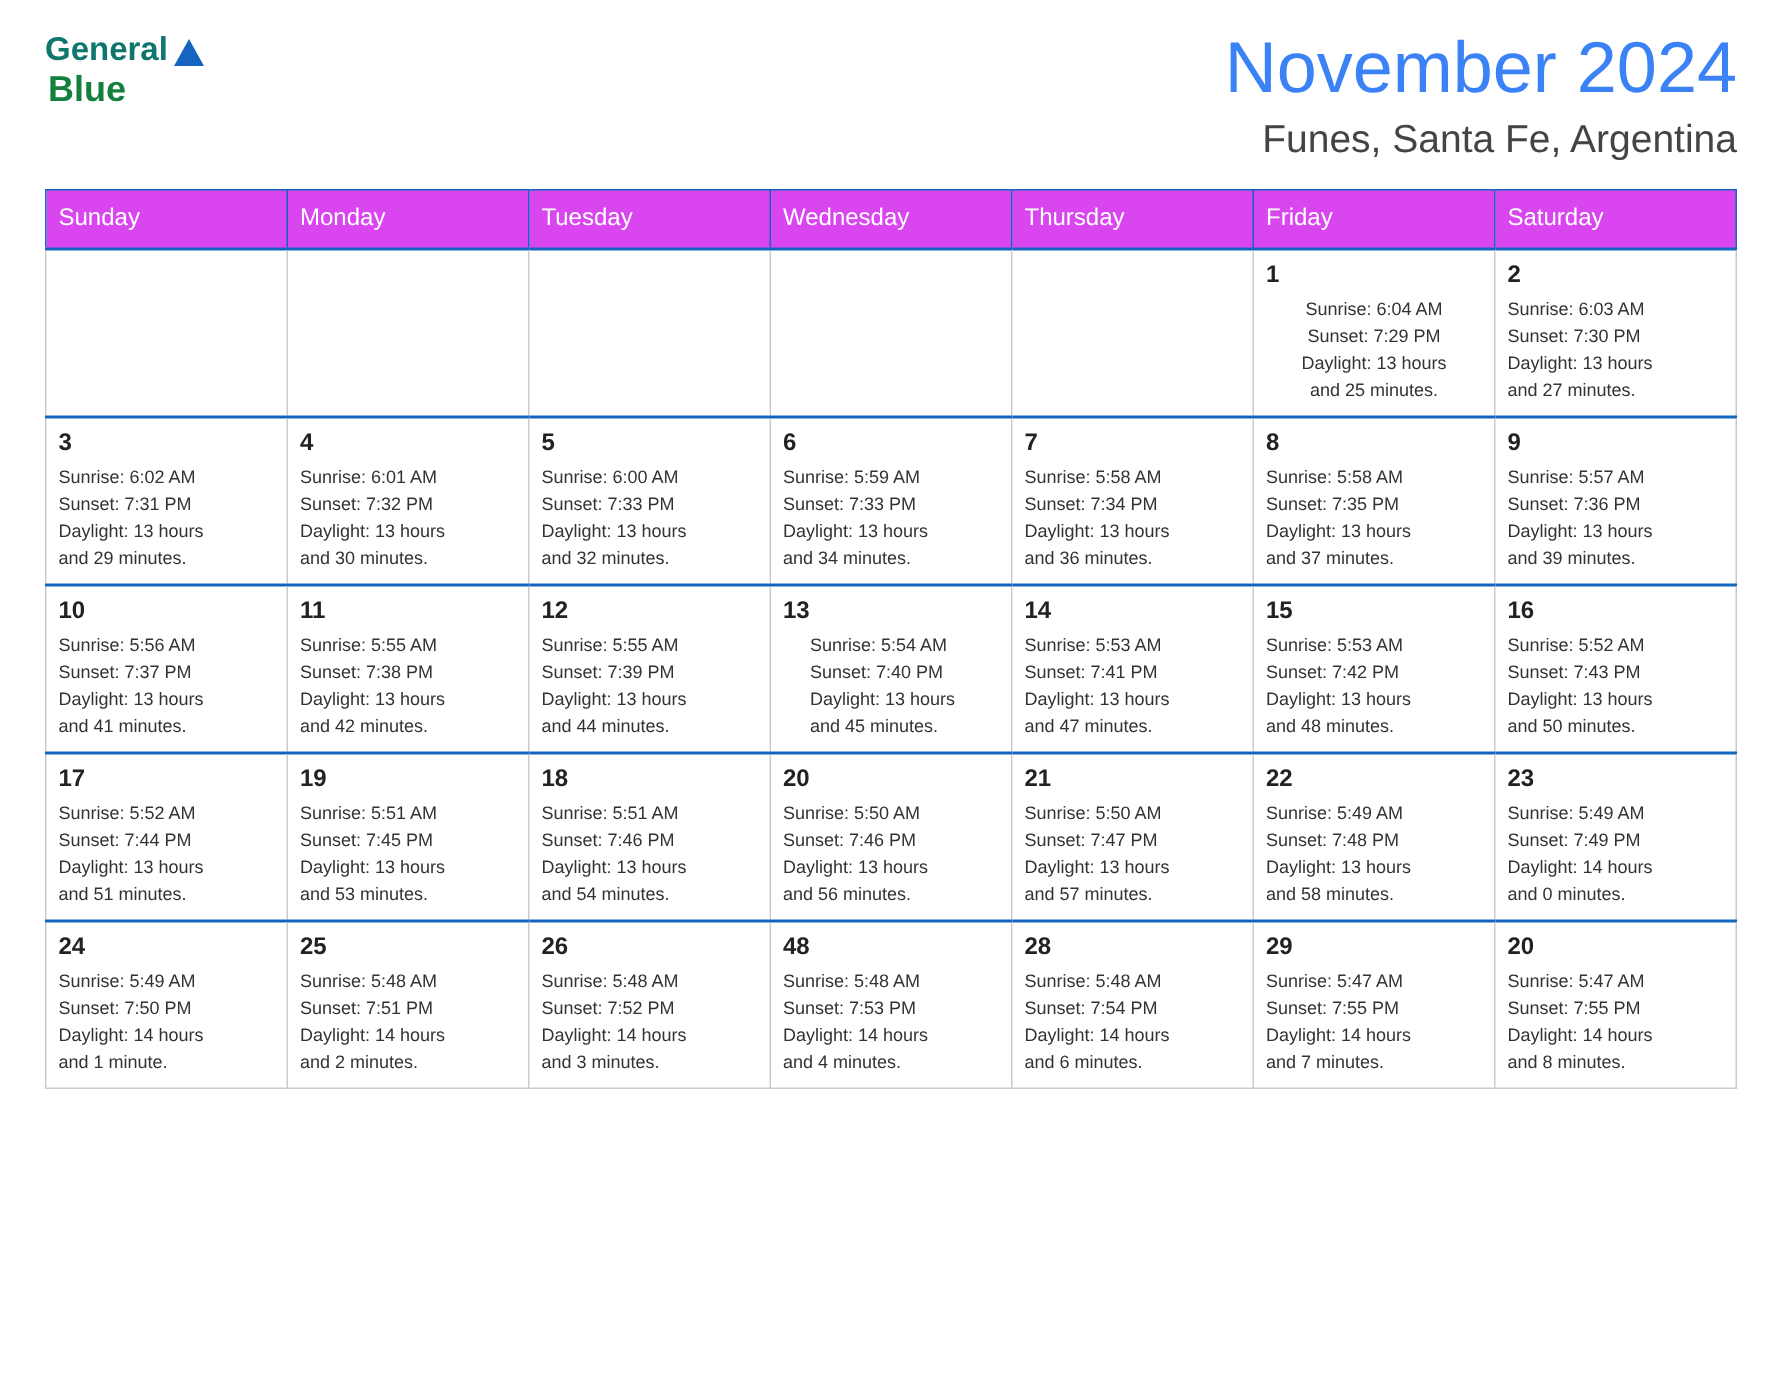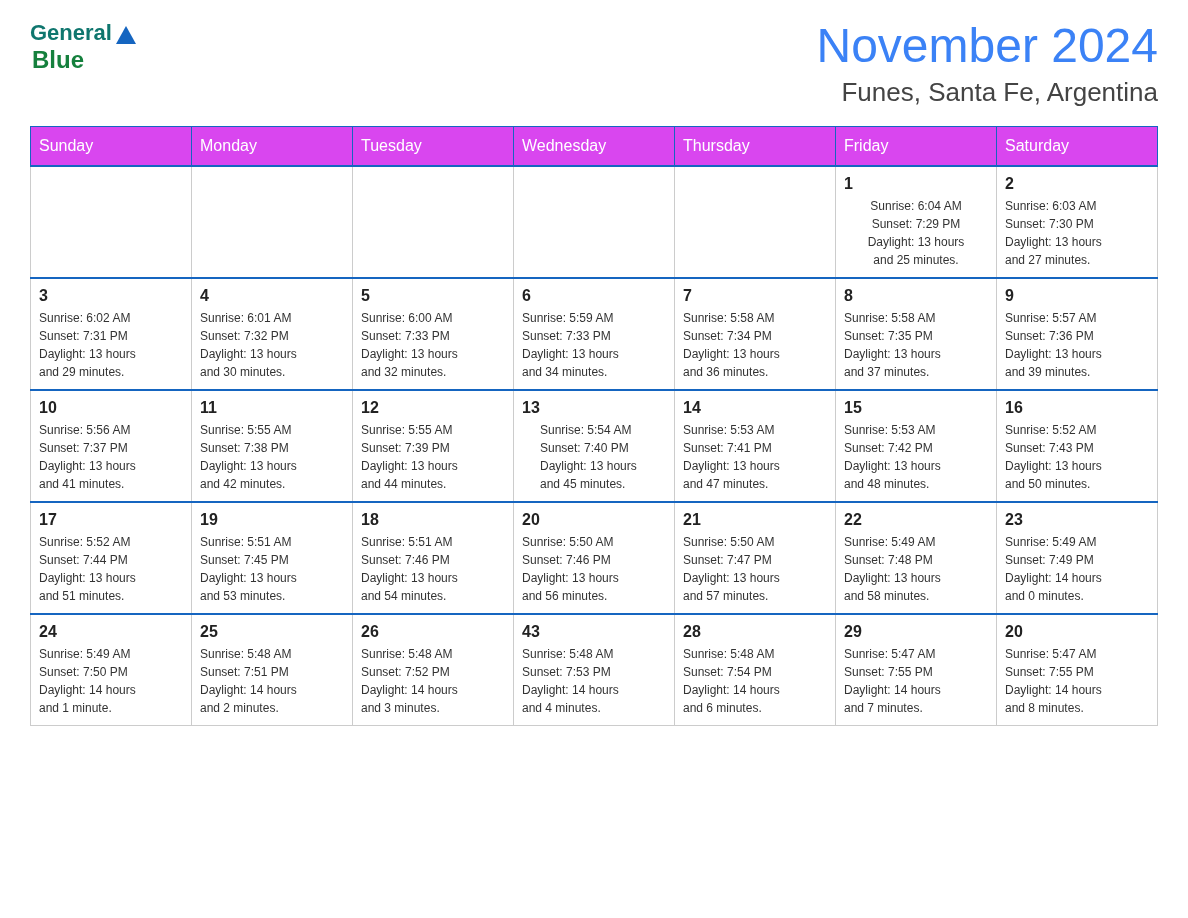--- a/index.html
+++ b/index.html
@@ -319,21 +319,21 @@
 and 2 minutes.</div>
         </td>
         <td>
           <span class="day-number">26</span>
           <div class="day-info" style="white-space: pre-line;">Sunrise: 5:48 AM
 Sunset: 7:52 PM
 Daylight: 14 hours
 and 3 minutes.</div>
         </td>
         <td>
-          <span class="day-number">43</span>
+          <span class="day-number">48</span>
           <div class="day-info" style="white-space: pre-line;">Sunrise: 5:48 AM
 Sunset: 7:53 PM
 Daylight: 14 hours
 and 4 minutes.</div>
         </td>
         <td>
           <span class="day-number">28</span>
           <div class="day-info" style="white-space: pre-line;">Sunrise: 5:48 AM
 Sunset: 7:54 PM
 Daylight: 14 hours

